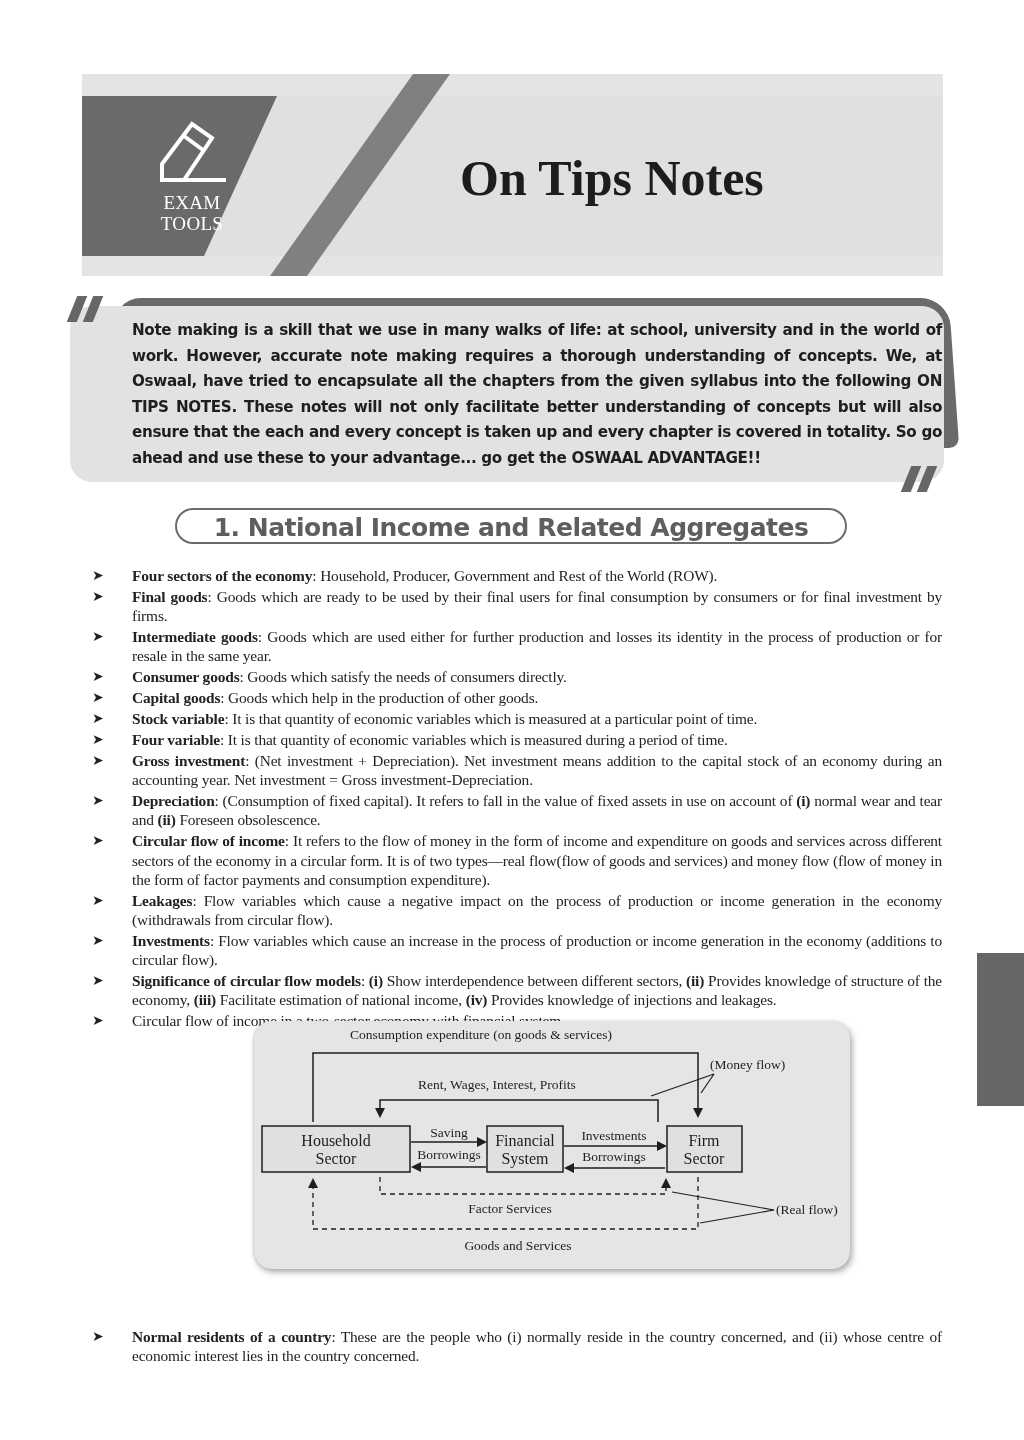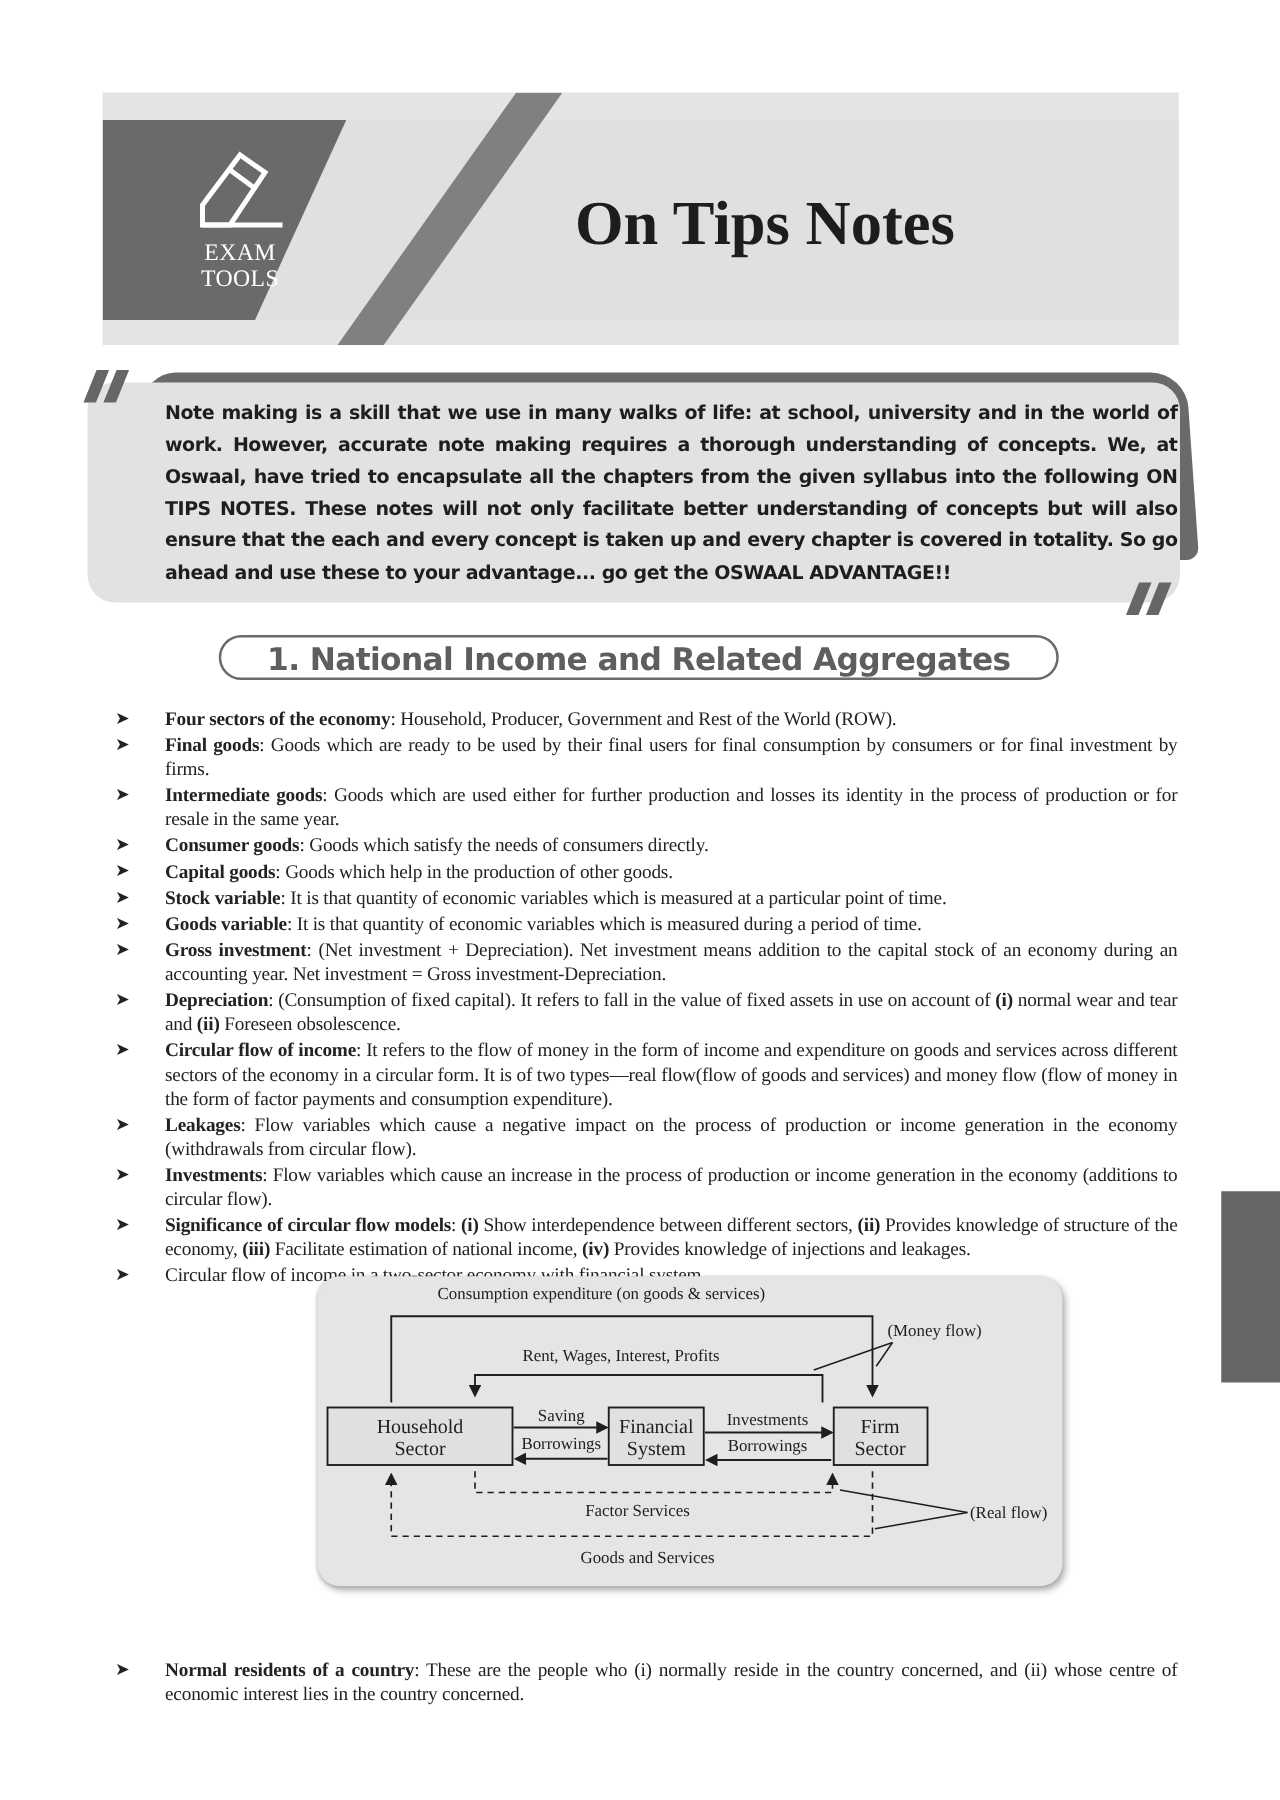--- a/index.html
+++ b/index.html
@@ -112,21 +112,21 @@
   <li class="bullet">
     <span class="arrow">➤</span>
     <b>Capital goods</b><span>: Goods which help in the production of other goods.</span>
   </li>
   <li class="bullet">
     <span class="arrow">➤</span>
     <b>Stock variable</b><span>: It is that quantity of economic variables which is measured at a particular point of time.</span>
   </li>
   <li class="bullet">
     <span class="arrow">➤</span>
-    <b>Goods variable</b><span>: It is that quantity of economic variables which is measured during a period of time.</span>
+    <b>Four variable</b><span>: It is that quantity of economic variables which is measured during a period of time.</span>
   </li>
   <li class="bullet">
     <span class="arrow">➤</span>
     <b>Gross investment</b><span>: (Net investment + Depreciation). Net investment means addition to the capital stock of an economy during an accounting year. Net investment = Gross investment-Depreciation.</span>
   </li>
   <li class="bullet">
     <span class="arrow">➤</span>
     <b>Depreciation</b><span>: (Consumption of fixed capital). It refers to fall in the value of fixed assets in use on account of </span><b>(i)</b><span> normal wear and tear and </span><b>(ii)</b><span> Foreseen obsolescence.</span>
   </li>
   <li class="bullet">

